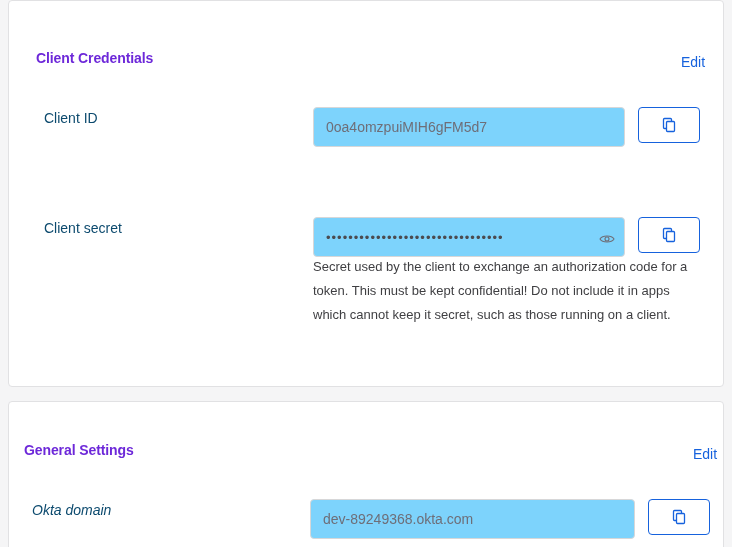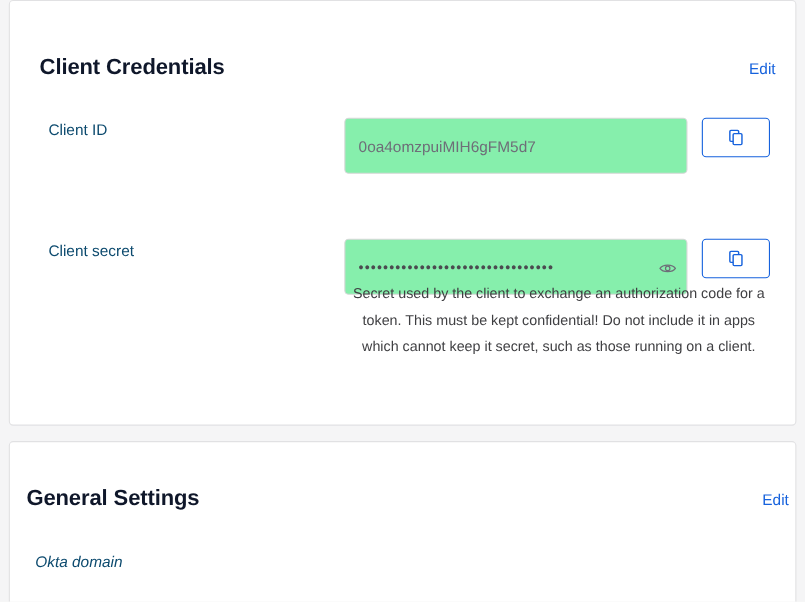--- a/index.html
+++ b/index.html
@@ -28,24 +28,24 @@
   #card-credentials {
     top: 0px;
     height: 387px;
   }
   #card-general {
     top: 401px;
     height: 160px;
   }
   .card-title {
     position: absolute;
-    font-size: 20px;
+    font-size: 14px;
     font-weight: bold;
     letter-spacing: -0.1px;
-    color: #0f172a;
+    color: #6d28d9;
   }
   #credentials-title {
     left: 36px;
     top: 50px;
   }
   #general-title {
     left: 24px;
     top: 442px;
   }
   .edit-link {
@@ -69,22 +69,22 @@
     font-size: 14px;
     color: #0c4a6e;
   }
   .input-wrap {
     position: absolute;
     display: flex;
     align-items: stretch;
   }
   .text-input {
     box-sizing: border-box;
-    height: 51px;
-    background: #86efac;
+    height: 40px;
+    background: #7dd3fc;
     border: 1px solid #d7d7d8;
     border-radius: 4px;
     font-family: "Liberation Sans", sans-serif;
     font-size: 14px;
     color: #6e6e78;
     padding: 0 30px 0 12px;
     display: flex;
     align-items: center;
     overflow: hidden;
     white-space: nowrap;
@@ -164,24 +164,36 @@
     </div>
     <div style="width:13px;"></div>
     <div class="copy-button">
       <svg width="16" height="16" viewBox="0 0 16 16">
         <rect x="2.5" y="1.5" width="8" height="10" rx="1" fill="none" stroke="#1662dd" stroke-width="1.3"></rect>
         <rect x="5.5" y="4.5" width="8" height="10" rx="1" fill="#ffffff" stroke="#1662dd" stroke-width="1.3"></rect>
       </svg>
     </div>
   </div>
 
-  <div class="help-text" style="left:313px; top:255px; width:390px;text-align:center;">Secret used by the client to exchange an authorization code for a token. This must be kept confidential! Do not include it in apps which cannot keep it secret, such as those running on a client.</div>
+  <div class="help-text" style="left:313px; top:255px; width:390px;">Secret used by the client to exchange an authorization code for a token. This must be kept confidential! Do not include it in apps which cannot keep it secret, such as those running on a client.</div>
 
   <div class="card" id="card-general"></div>
 
   <div class="card-title" id="general-title">General Settings</div>
 
   <a class="edit-link" id="general-edit">Edit</a>
 
   <div class="field-label" style="left:32px; top:502px;font-style:italic;">Okta domain</div>
 
+  <div class="input-wrap" style="left:310px; top:499px;">
+    <div class="input-rel">
+      <div class="text-input" style="width:325px;">dev-89249368.okta.com</div>
+    </div>
+    <div style="width:13px;"></div>
+    <div class="copy-button">
+      <svg width="16" height="16" viewBox="0 0 16 16">
+        <rect x="2.5" y="1.5" width="8" height="10" rx="1" fill="none" stroke="#1662dd" stroke-width="1.3"></rect>
+        <rect x="5.5" y="4.5" width="8" height="10" rx="1" fill="#ffffff" stroke="#1662dd" stroke-width="1.3"></rect>
+      </svg>
+    </div>
+  </div>
 
 </div>
 
 </body></html>

